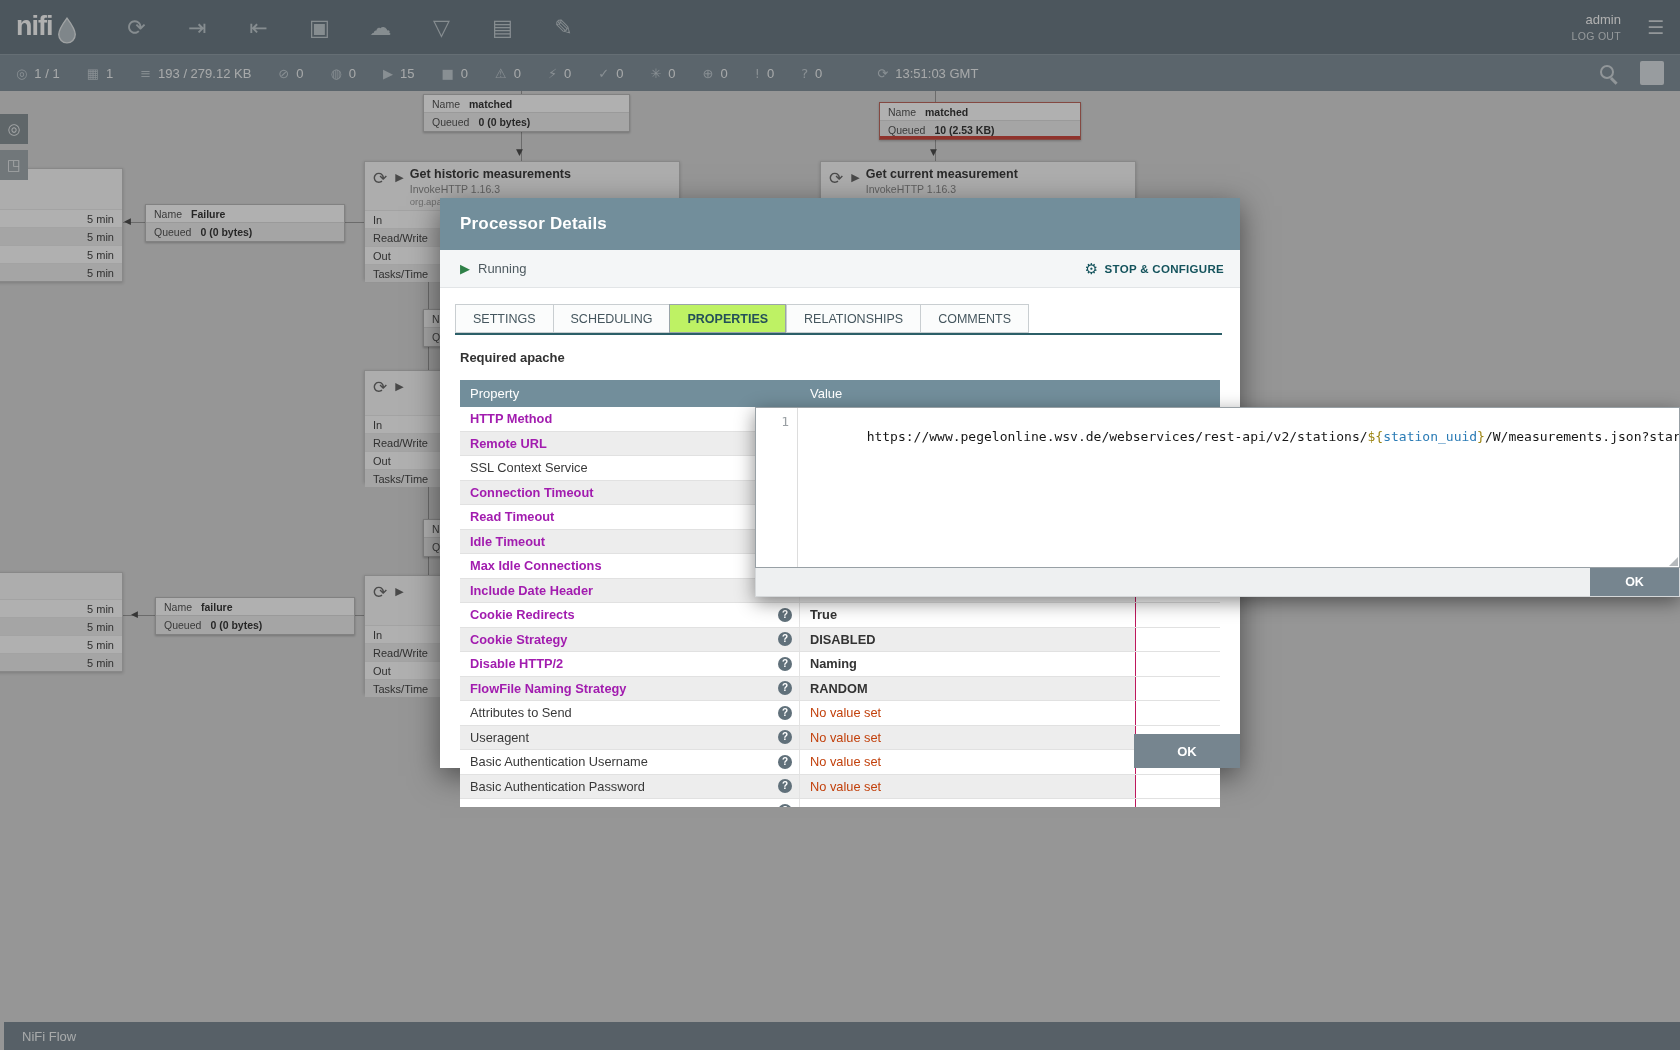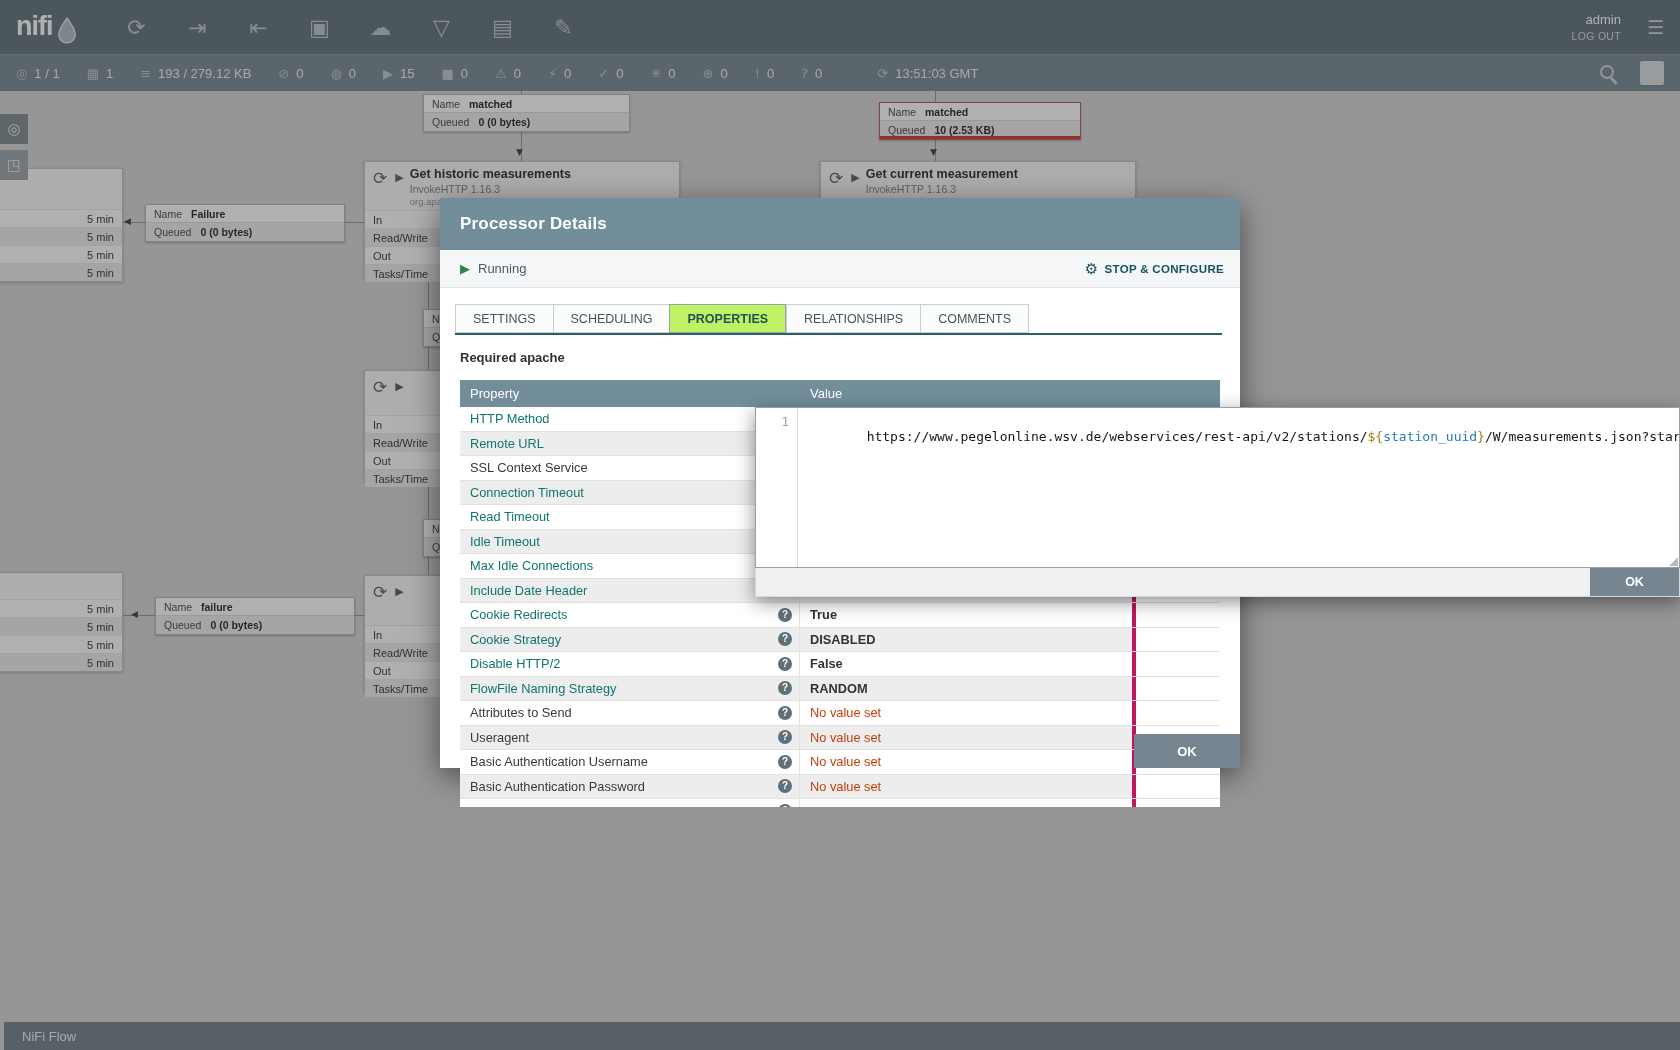--- a/index.html
+++ b/index.html
@@ -88,25 +88,25 @@
   .required-note{margin:15px 0 0 20px;font-size:13px;font-weight:bold;color:#323232}
   .prop-table{position:absolute;left:20px;top:182px;width:760px}
   .prop-head{display:flex;height:27px;background:#728e9b;color:#fff;font-size:13px;align-items:center}
   .ph-property{width:340px;padding-left:10px;box-sizing:border-box}
   .ph-value{padding-left:10px}
   .prop-rows{height:400px;overflow:hidden;background:#fff}
   .prop-row{display:flex;height:24.5px;border-bottom:1px solid #e1e1e1;box-sizing:border-box;background:#fff;cursor:pointer}
   .prop-row.alt .prop-cell,.prop-row.alt .val-cell{background:#ededed}
   .prop-cell{width:340px;display:flex;align-items:center;padding-left:10px;box-sizing:border-box;border-right:1px solid #e3e3e3}
   .prop-label{font-size:12.8px;color:#393939;white-space:nowrap}
-  .prop-row.required .prop-label{font-weight:normal;color:#0f766e}
+  .prop-row.required .prop-label{font-weight:bold;color:#a21caf}
   .help-icon{margin-left:auto;margin-right:7px;min-width:14px;height:14px;border-radius:50%;background:#60707a;color:#fff;
              font-size:10px;font-weight:bold;line-height:14px;text-align:center;flex:0 0 14px}
   .val-cell{width:336px;box-sizing:border-box;padding-left:10px;display:flex;align-items:center;
-            font-size:12.8px;color:#333;font-weight:bold;border-right:4px solid #be185d;white-space:nowrap}
+            font-size:12.8px;color:#333;font-weight:bold;border-right:1px solid #be185d;white-space:nowrap}
   .prop-row.empty .val-cell{color:#c2410c;font-weight:normal}
   .gutter-cell{flex:1;background:#fff}
   .dlg-ok{position:absolute;right:0;bottom:0;width:106px;height:34px;background:#76858f;color:#fff;font-weight:bold;
           font-size:13px;display:flex;align-items:center;justify-content:center;cursor:pointer}
 
   
   .value-popup{position:absolute;left:755px;top:407px;width:925px;z-index:20;background:#fff;box-shadow:0 5px 18px rgba(0,0,0,.45)}
   .editor{display:flex;position:relative;height:161px;border:1px solid #98a0a5;box-sizing:border-box;background:#fff}
   .gutter{width:42px;border-right:1px solid #ddd;text-align:right;padding:6px 8px 0 0;box-sizing:border-box;
           font-family:"DejaVu Sans Mono",monospace;font-size:13px;color:#9aa0a4}
@@ -539,21 +539,21 @@
               <span class="help-icon">?</span>
             </div>
             <div class="val-cell">DISABLED</div>
             <div class="gutter-cell"></div>
           </div>
           <div class="prop-row required">
             <div class="prop-cell">
               <span class="prop-label">Disable HTTP/2</span>
               <span class="help-icon">?</span>
             </div>
-            <div class="val-cell">False</div>
+            <div class="val-cell">Naming</div>
             <div class="gutter-cell"></div>
           </div>
           <div class="prop-row required alt">
             <div class="prop-cell">
               <span class="prop-label">FlowFile Naming Strategy</span>
               <span class="help-icon">?</span>
             </div>
             <div class="val-cell">RANDOM</div>
             <div class="gutter-cell"></div>
           </div>

